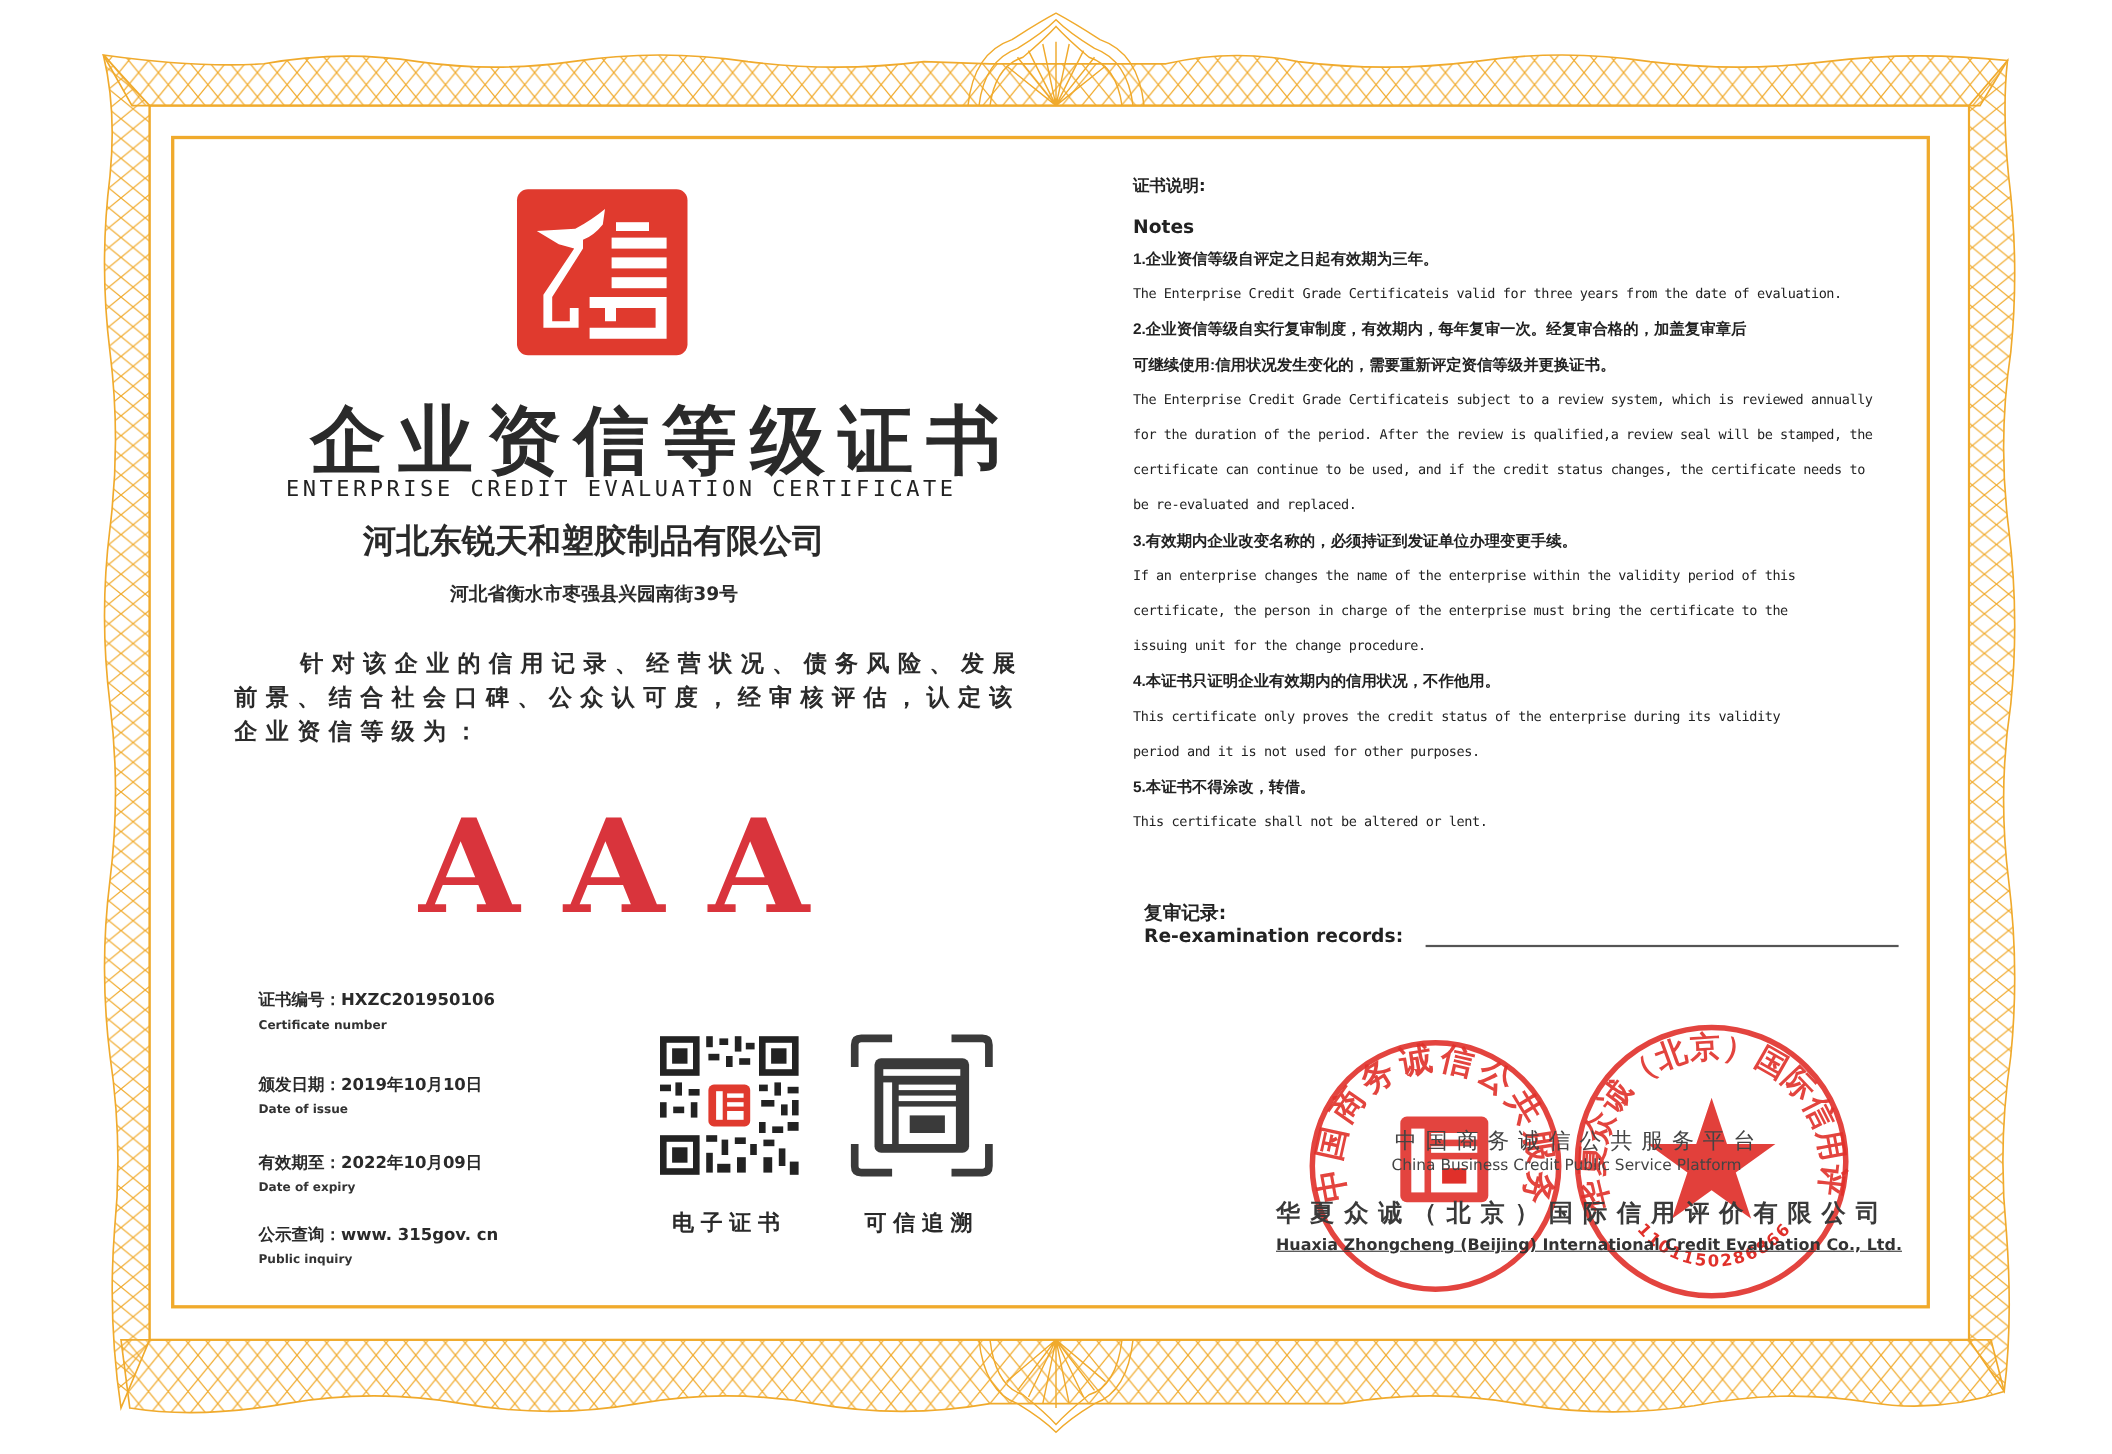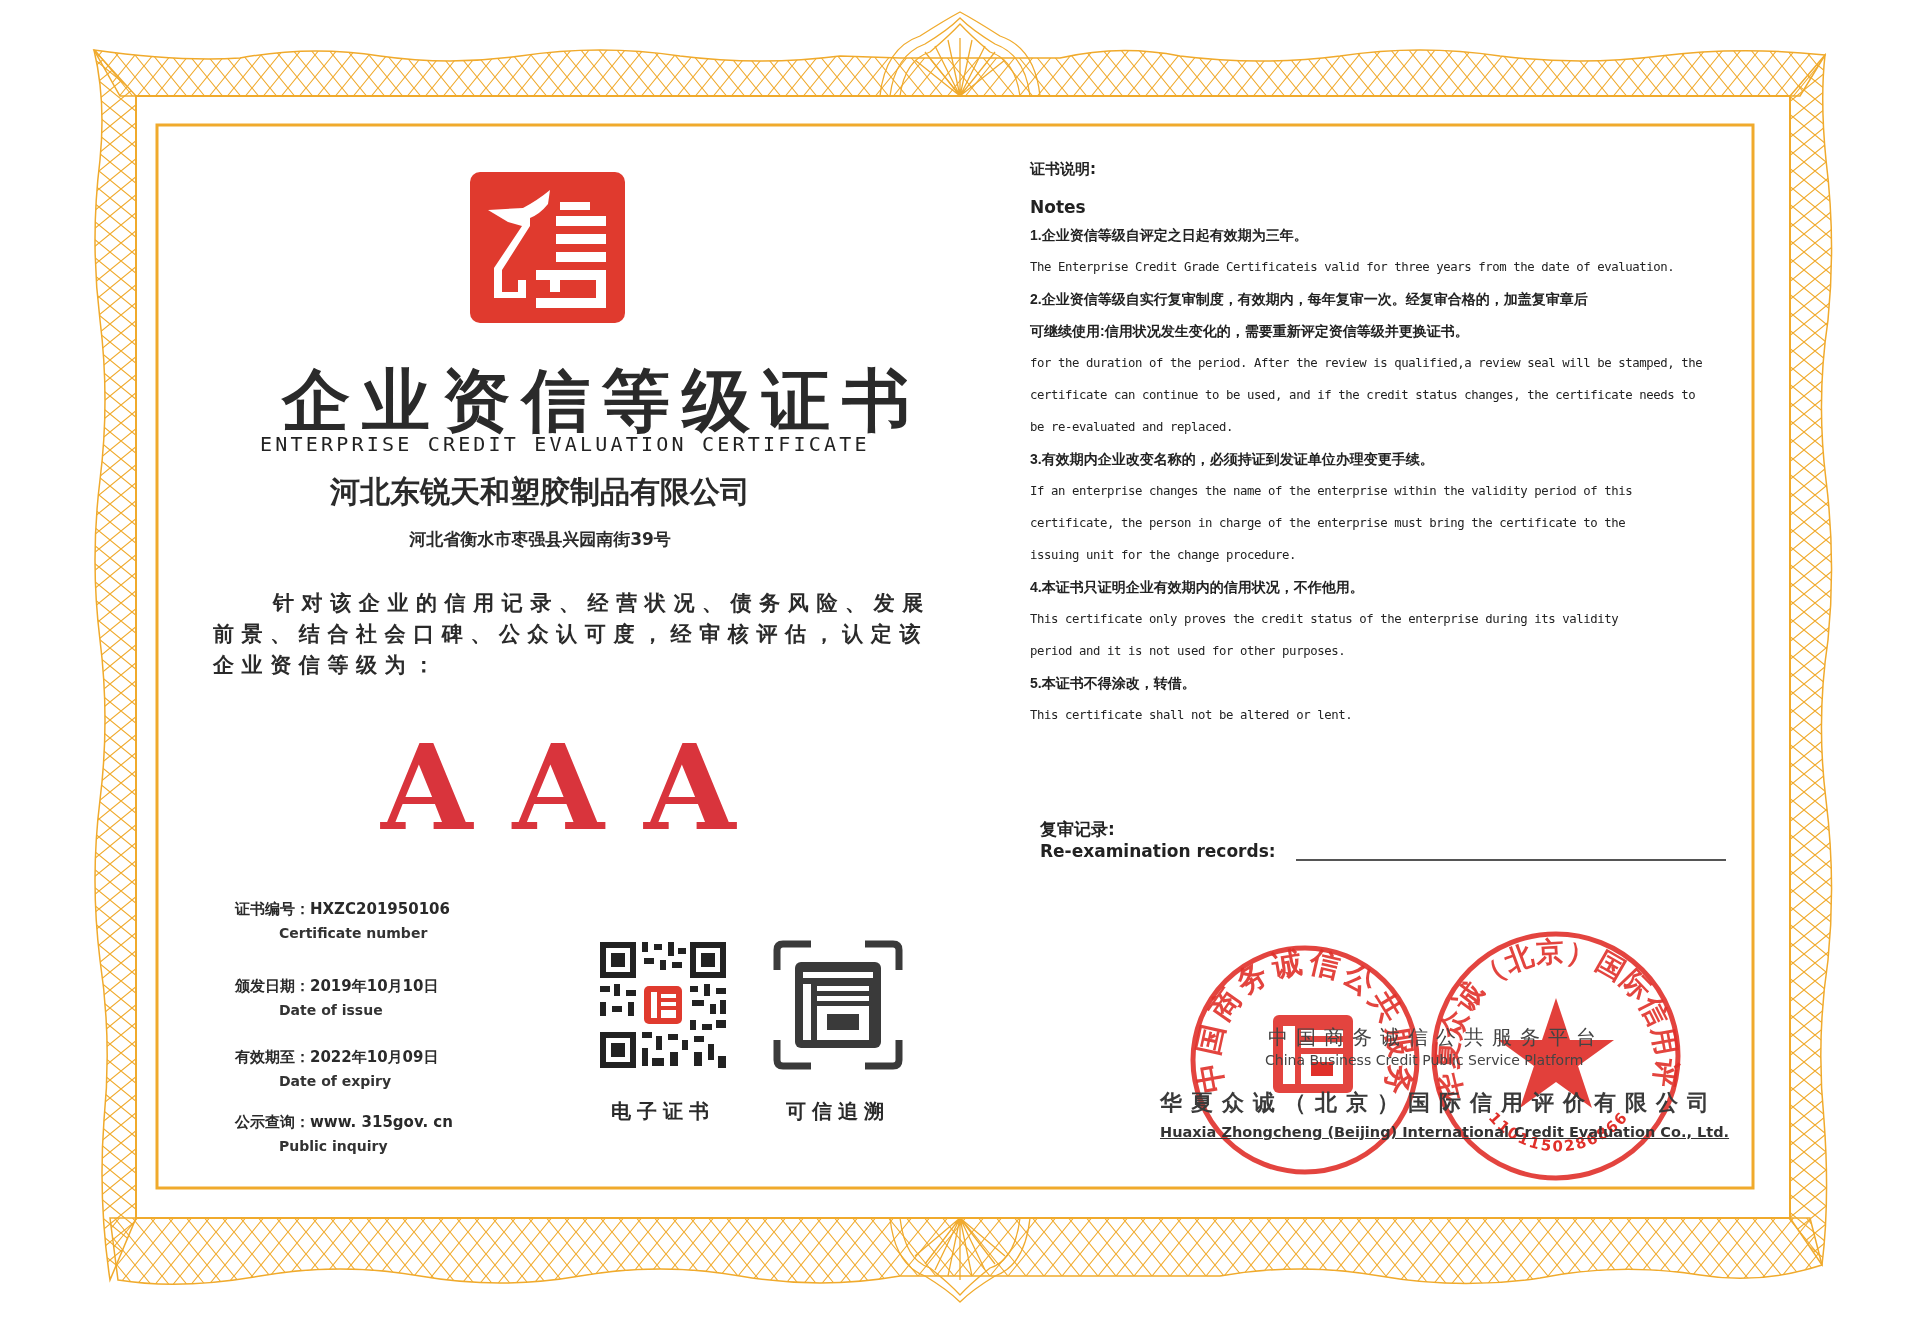--- a/index.html
+++ b/index.html
@@ -11,21 +11,21 @@
   .logo{left:468px;top:170px;width:159px;height:155px;}
   .title{left:270px;top:356px;width:575px;font-size:68px;font-weight:bold;letter-spacing:12px;color:#2a2a2a;font-family:"DejaVu Serif","Liberation Serif",serif;white-space:nowrap;margin-left:12px;}
   .subtitle{left:260px;top:432px;width:570px;font-size:20px;letter-spacing:3.2px;color:#222;font-family:"DejaVu Sans Mono","Liberation Mono",monospace;white-space:nowrap;}
   .company{left:290px;top:472px;width:500px;font-size:30px;font-weight:bold;color:#2a2a2a;white-space:nowrap;text-align:center;}
   .address{left:300px;top:528px;width:480px;font-size:17px;font-weight:bold;color:#2a2a2a;text-align:center;white-space:nowrap;}
   .intro{left:213px;top:588px;width:690px;font-size:21px;font-weight:bold;letter-spacing:7.6px;line-height:31px;color:#2a2a2a;}
   .intro p{margin:0;white-space:nowrap;}
   .grade{left:365px;top:718px;width:360px;font-size:118px;font-weight:bold;color:#d9343c;letter-spacing:40px;font-family:"DejaVu Serif","Liberation Serif",serif;white-space:nowrap;margin-left:16px;}
   .info{left:235px;width:380px;}
   .info .zh{font-size:15px;font-weight:bold;color:#2a2a2a;white-space:nowrap;}
-  .info .en{font-size:14px;font-weight:bold;color:#333;margin-top:6px;white-space:nowrap;margin-left:44px;}
+  .info .en{font-size:11px;font-weight:bold;color:#333;margin-top:6px;white-space:nowrap;}
   .qr{left:598px;top:940px;width:130px;height:130px;}
   .trace{left:773px;top:940px;width:130px;height:130px;}
   .qr-label{font-size:20px;font-weight:bold;letter-spacing:6px;color:#2a2a2a;text-align:center;white-space:nowrap;}
   
   .notes{left:1030px;top:160px;width:720px;color:#222;}
   .notes .h1{font-size:15px;font-weight:bold;}
   .notes .h2{font-size:17px;font-weight:bold;margin-top:18px;}
   .notes .line{font-size:13.2px;line-height:32px;white-space:nowrap;font-family:"Liberation Sans Narrow","Liberation Sans",sans-serif;}
   .notes .zhline{font-size:14px;font-weight:bold;}
   .notes .enline{font-family:"DejaVu Sans Mono","Liberation Mono",monospace;font-size:12.3px;letter-spacing:-0.4px;}
@@ -203,20 +203,21 @@
 <div class="abs qr-label" style="left:773px;top:1098px;width:130px">可信追溯</div>
 
 <div class="abs notes">
   <div class="h1">证书说明:</div>
   <div class="h2">Notes</div>
   <div style="margin-top:2px">
     <div class="line zhline">1.企业资信等级自评定之日起有效期为三年。</div>
     <div class="line enline">The Enterprise Credit Grade Certificateis valid for three years from the date of evaluation.</div>
     <div class="line zhline">2.企业资信等级自实行复审制度，有效期内，每年复审一次。经复审合格的，加盖复审章后</div>
     <div class="line zhline">可继续使用:信用状况发生变化的，需要重新评定资信等级并更换证书。</div>
+    <div class="line enline">The Enterprise Credit Grade Certificateis subject to a review system, which is reviewed annually</div>
     <div class="line enline">for the duration of the period. After the review is qualified,a review seal will be stamped, the</div>
     <div class="line enline">certificate can continue to be used, and if the credit status changes, the certificate needs to</div>
     <div class="line enline">be re-evaluated and replaced.</div>
     <div class="line zhline">3.有效期内企业改变名称的，必须持证到发证单位办理变更手续。</div>
     <div class="line enline">If an enterprise changes the name of the enterprise within the validity period of this</div>
     <div class="line enline">certificate, the person in charge of the enterprise must bring the certificate to the</div>
     <div class="line enline">issuing unit for the change procedure.</div>
     <div class="line zhline">4.本证书只证明企业有效期内的信用状况，不作他用。</div>
     <div class="line enline">This certificate only proves the credit status of the enterprise during its validity</div>
     <div class="line enline">period and it is not used for other purposes.</div>

